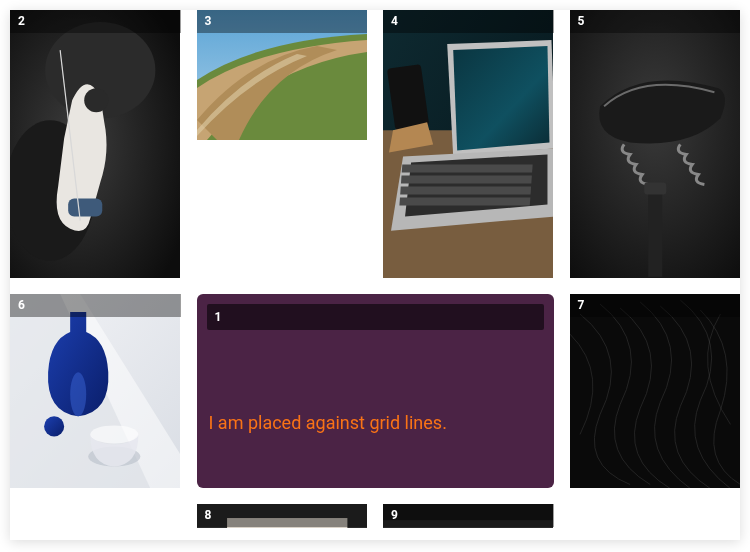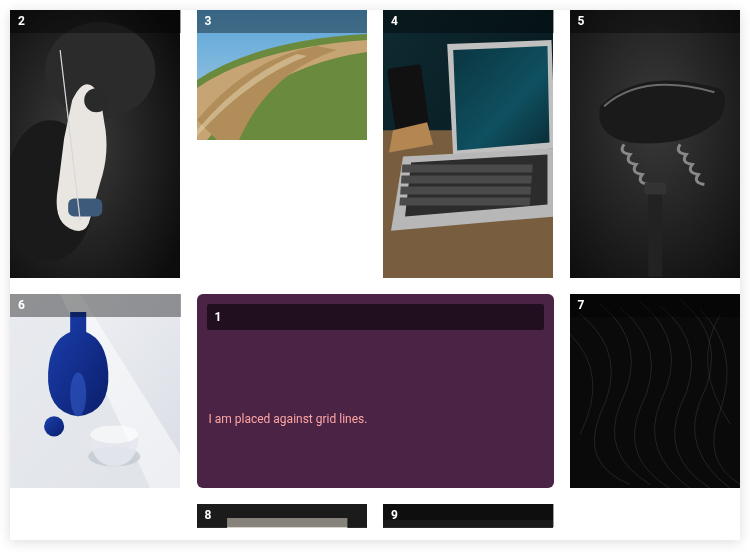--- a/index.html
+++ b/index.html
@@ -76,22 +76,22 @@
       color: #fff;
       font-size: 12px;
       font-weight: 700;
       padding: 6px 8px;
       border-radius: 2px;
     }
     .featured .feat-body {
       position: absolute;
       left: 12px;
       top: 118px;
-      color: #fca5a5;
-      font-size: 12px;
+      color: #f97316;
+      font-size: 18px;
       font-weight: 400;
     }
 
     
     .img {
       position: absolute;
       inset: 0;
     }
     svg.img { display: block; }
 

